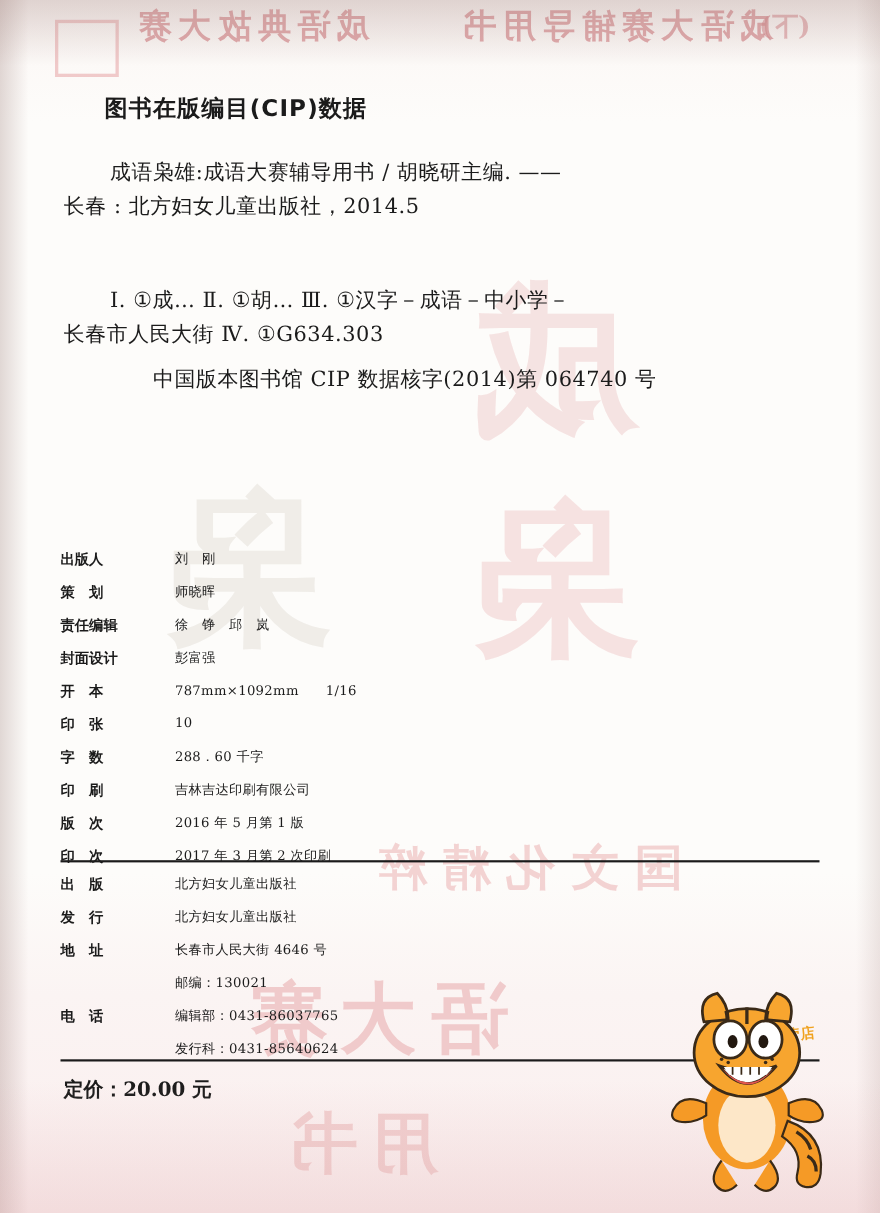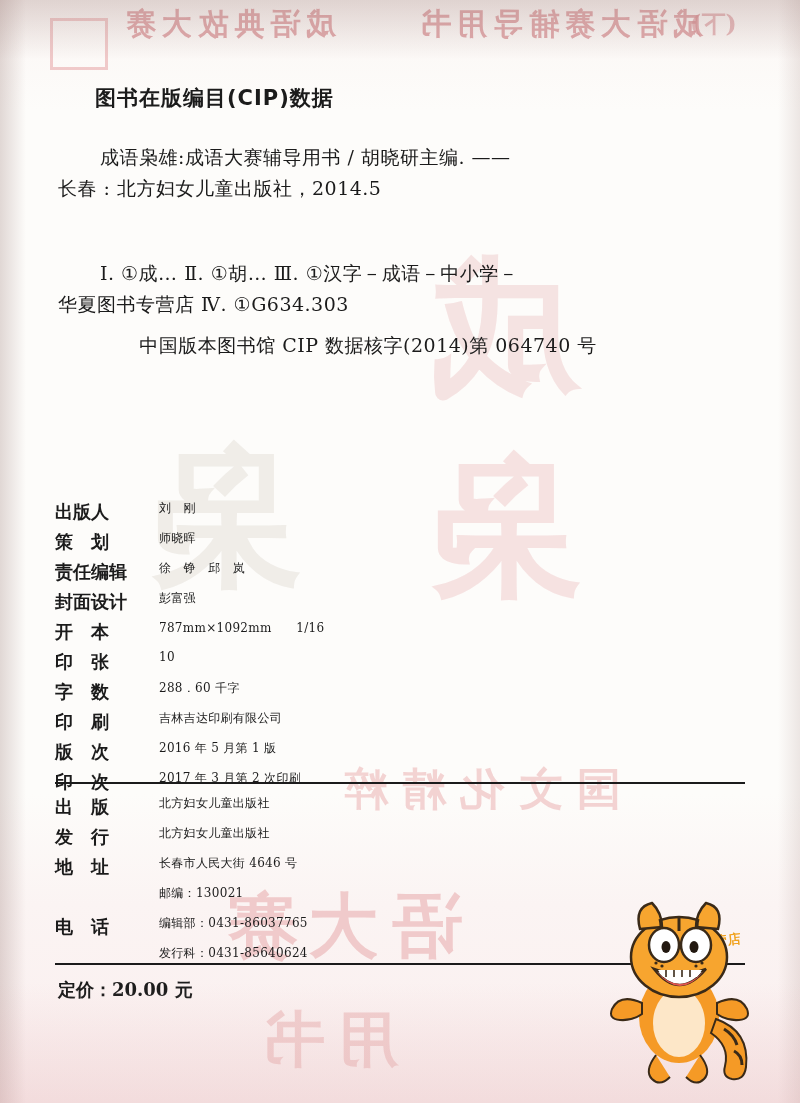--- a/index.html
+++ b/index.html
@@ -76,21 +76,21 @@
   .p1 .l2{display:block;text-indent:0;}
   .p1 .l3{display:block;text-indent:42px;}
   .p2{left:58px;top:258px;width:560px;}
   .p2 .ind{display:block;text-indent:42px;}
   .p3{left:58px;top:330px;width:620px;text-align:center;}
 
   .colophon{position:absolute;left:55px;top:500px;width:690px;}
   .row{display:flex;align-items:flex-start;margin-bottom:2px;height:28px;}
   .row-label{
     width:96px;flex:0 0 96px;
-    font-size:18px;font-weight:bold;
+    font-size:13px;font-weight:bold;
     font-family:"DejaVu Sans","Liberation Sans",sans-serif;
     display:flex;justify-content:space-between;
   }
   .row-value{
     font-size:12px;
     padding-left:8px;
     letter-spacing:.3px;
   }
   .row-value.mono{font-family:"DejaVu Serif","Liberation Serif",serif;}
 
@@ -139,21 +139,21 @@
 
   <div class="cip-title">图书在版编目(CIP)数据</div>
 
   <div class="para p1">
     <span class="ind">成语枭雄:成语大赛辅导用书 / 胡晓研主编. ——</span>
     <span class="l2">长春 : 北方妇女儿童出版社，2014.5</span>
   </div>
 
   <div class="para p2">
     <span class="ind">Ⅰ. ①成… Ⅱ. ①胡… Ⅲ. ①汉字－成语－中小学－</span>
-    <span class="l2">华夏图书专营店 Ⅳ. ①G634.303</span>
+    <span class="l2">长春市人民大街 Ⅳ. ①G634.303</span>
   </div>
 
   <div class="para p3">中国版本图书馆 CIP 数据核字(2014)第 064740 号</div>
 
   <div class="colophon">
     <div class="row">
       <div class="row-label">出版人</div>
       <div class="row-value">刘　刚</div>
     </div>
     <div class="row">

